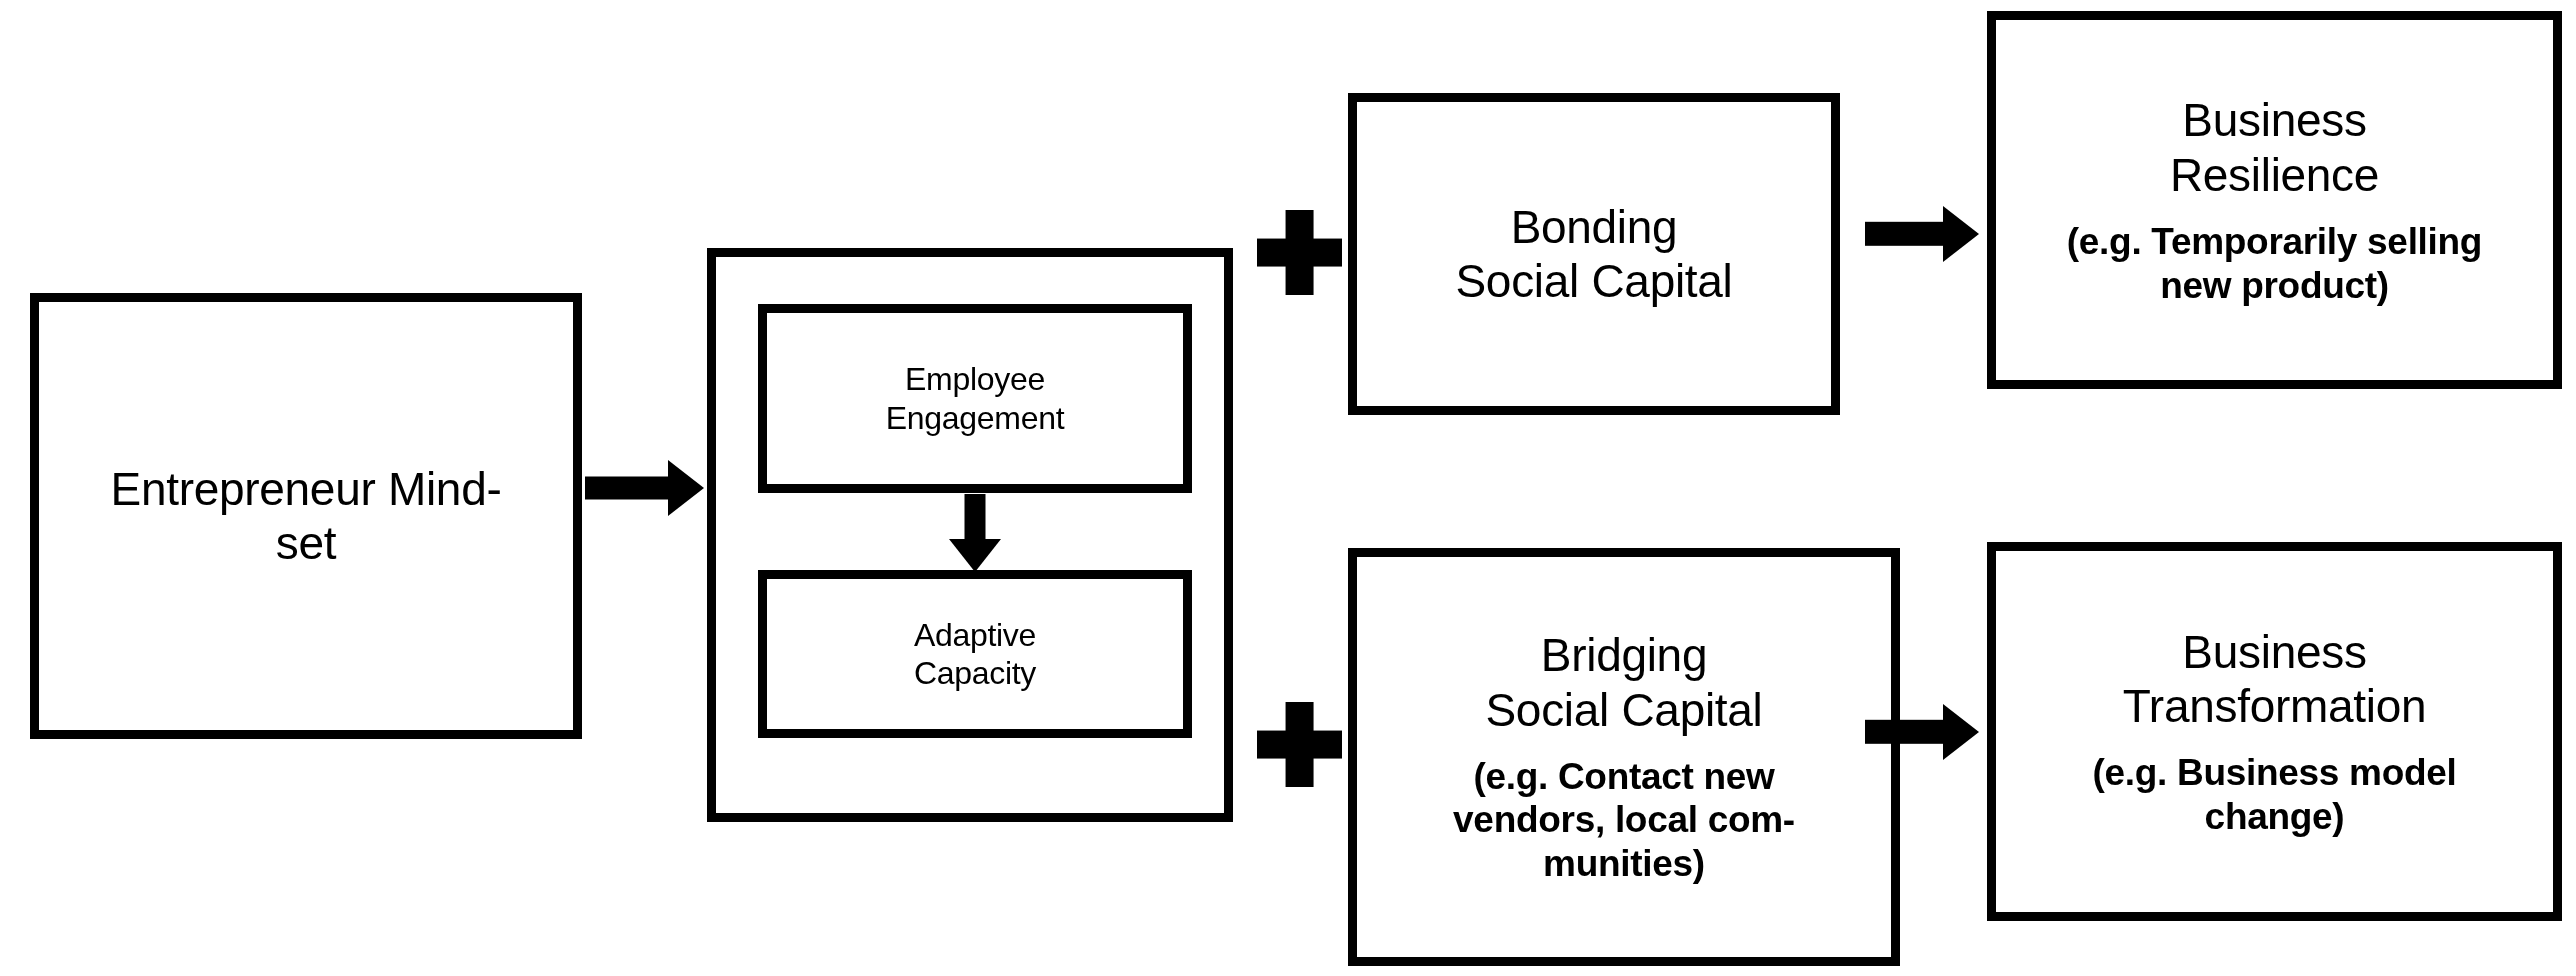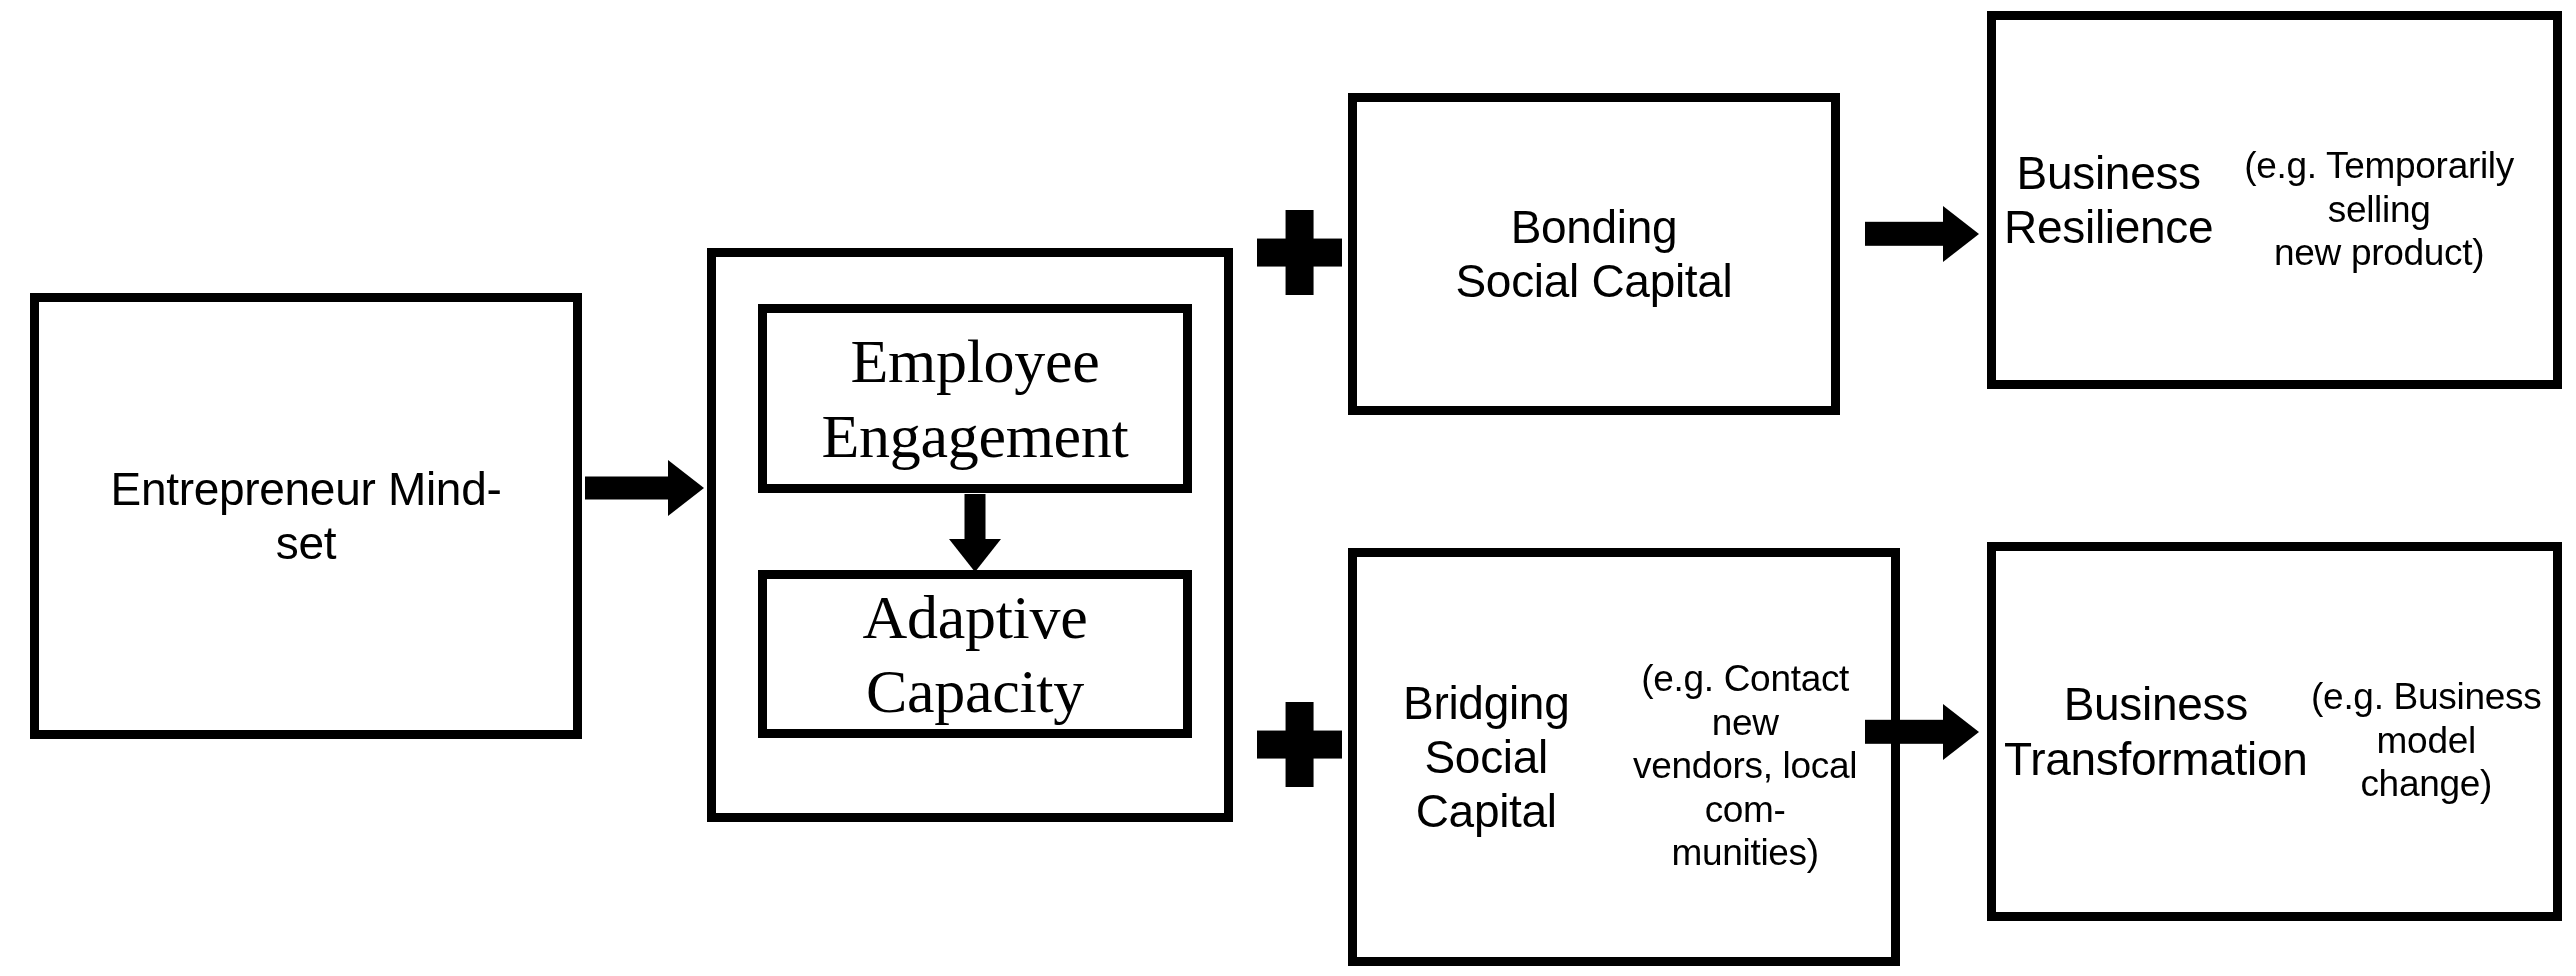--- a/index.html
+++ b/index.html
@@ -20,36 +20,36 @@
     overflow: hidden;
   }
 
   
   .node {
     position: absolute;
     box-sizing: border-box;
     border: 9px solid #000000;
     background: #ffffff;
     display: flex;
-    flex-direction: row;
+    flex-direction: column;
     align-items: center;
     justify-content: center;
     text-align: center;
     line-height: 1.18;
     padding: 3.3px 8.1px;
   }
   .node .title {
     font-size: 46px;
     font-weight: 400;
     letter-spacing: -0.3px;
     white-space: pre-line;
   }
   .node .example {
     font-size: 37px;
-    font-weight: 400;
+    font-weight: 700;
     letter-spacing: -0.3px;
     white-space: pre-line;
     margin-top: 18px;
   }
 
   
   .container-box {
     position: absolute;
     box-sizing: border-box;
     border: 9px solid #000000;
@@ -60,24 +60,23 @@
     box-sizing: border-box;
     border: 9px solid #000000;
     background: #ffffff;
     display: flex;
     align-items: center;
     justify-content: center;
     text-align: center;
     line-height: 1.2;
   }
   .inner-node .title {
-    font-size: 62px;
+    font-size: 32px;
     white-space: pre-line;
     letter-spacing: -0.3px;
-    font-family: Liberation Serif, serif;
   }
 
   
   .arrow-h {
     position: absolute;
     display: block;
   }
   .arrow-h .shaft {
     position: absolute;
     background: #000000;

